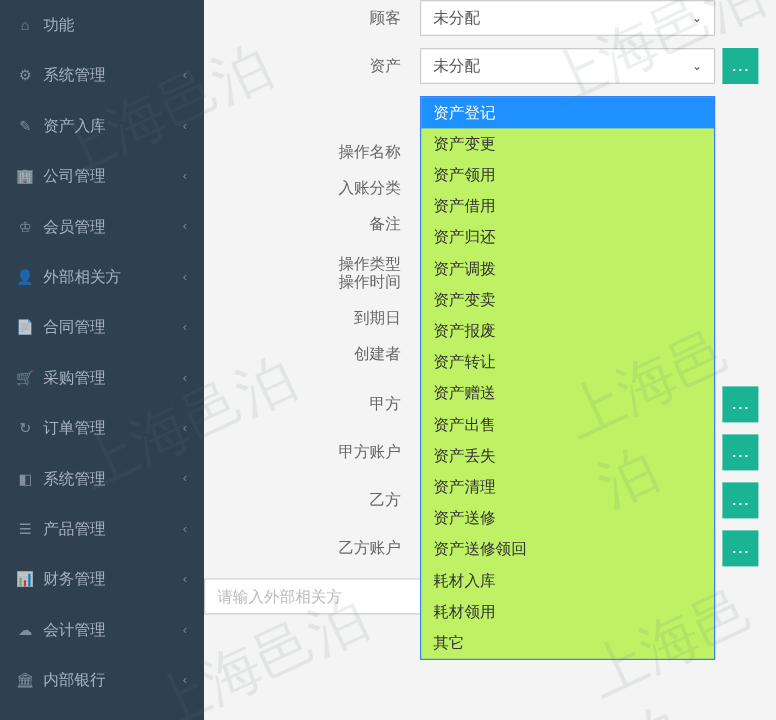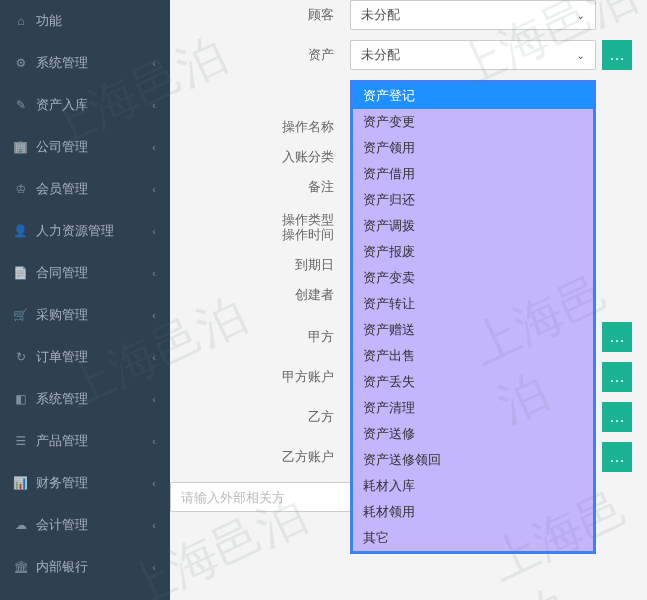--- a/index.html
+++ b/index.html
@@ -19,21 +19,21 @@
     .main { margin-left: 78px; padding: 0 10px 0 0; }
     .form { padding-top: 0; }
     .row { display: flex; align-items: center; margin-bottom: 10px; }
     .row .label { width: 180px; text-align: right; color: #666; padding-right: 16px; font-size: 13px; }
     .row .control { flex: 1; display: flex; align-items: center; gap: 6px; position: relative; }
     .select { height: 30px; border: 1px solid #ccc; background: #fff; width: 246px; display: flex; align-items: center; justify-content: space-between; padding: 0 10px; cursor: pointer; border-radius: 1px; font-size: 13px; color: #555; }
     .select .caret { font-size: 10px; color: #555; }
     .input { height: 30px; border: 1px solid #ccc; background: #fff; width: 246px; padding: 0 10px; border-radius: 1px; font-size: 13px; color: #555; }
     .input::placeholder { color: #bbb; }
     .ext-btn { width: 30px; height: 30px; background: #1ab394; color: #fff; border: none; cursor: pointer; font-size: 16px; display: flex; align-items: center; justify-content: center; }
-    .dropdown-open { position: absolute; top: 0; left: 0; width: 246px; background: #c4b5fd; border: 3px solid #3b82f6; z-index: 50; }
+    .dropdown-open { position: absolute; top: 0; left: 0; width: 246px; background: #bef264; border: 1px solid #3b82f6; z-index: 50; }
     .dropdown-open .opt { padding: 4px 10px; font-size: 13px; color: #333; cursor: pointer; }
     .dropdown-open .opt.sel { background: #1e90ff; color: #fff; }
   </style>
 </head>
 <body>
 
 <div class="watermark wm1">上海邑泊</div>
 <div class="watermark wm2">上海邑泊</div>
 <div class="watermark wm3">上海邑泊</div>
 <div class="watermark wm4">上海邑泊</div>
@@ -71,21 +71,21 @@
   <div class="item">
       <span class="left">
         <span class="icon">♔</span>
         <span>会员管理</span>
       </span>
       <span class="chev">‹</span>
     </div>
   <div class="item">
       <span class="left">
         <span class="icon">👤</span>
-        <span>人力资源管理</span>
+        <span>外部相关方</span>
       </span>
       <span class="chev">‹</span>
     </div>
   <div class="item">
       <span class="left">
         <span class="icon">📄</span>
         <span>合同管理</span>
       </span>
       <span class="chev">‹</span>
     </div>
@@ -166,22 +166,22 @@
     <div class="row">
       <div class="label">操作类型</div>
       <div class="control">
         <div class="dropdown-open">
           <div class="opt sel">资产登记</div>
           <div class="opt">资产变更</div>
           <div class="opt">资产领用</div>
           <div class="opt">资产借用</div>
           <div class="opt">资产归还</div>
           <div class="opt">资产调拨</div>
+          <div class="opt">资产变卖</div>
           <div class="opt">资产报废</div>
-          <div class="opt">资产变卖</div>
           <div class="opt">资产转让</div>
           <div class="opt">资产赠送</div>
           <div class="opt">资产出售</div>
           <div class="opt">资产丢失</div>
           <div class="opt">资产清理</div>
           <div class="opt">资产送修</div>
           <div class="opt">资产送修领回</div>
           <div class="opt">耗材入库</div>
           <div class="opt">耗材领用</div>
           <div class="opt">其它</div>

